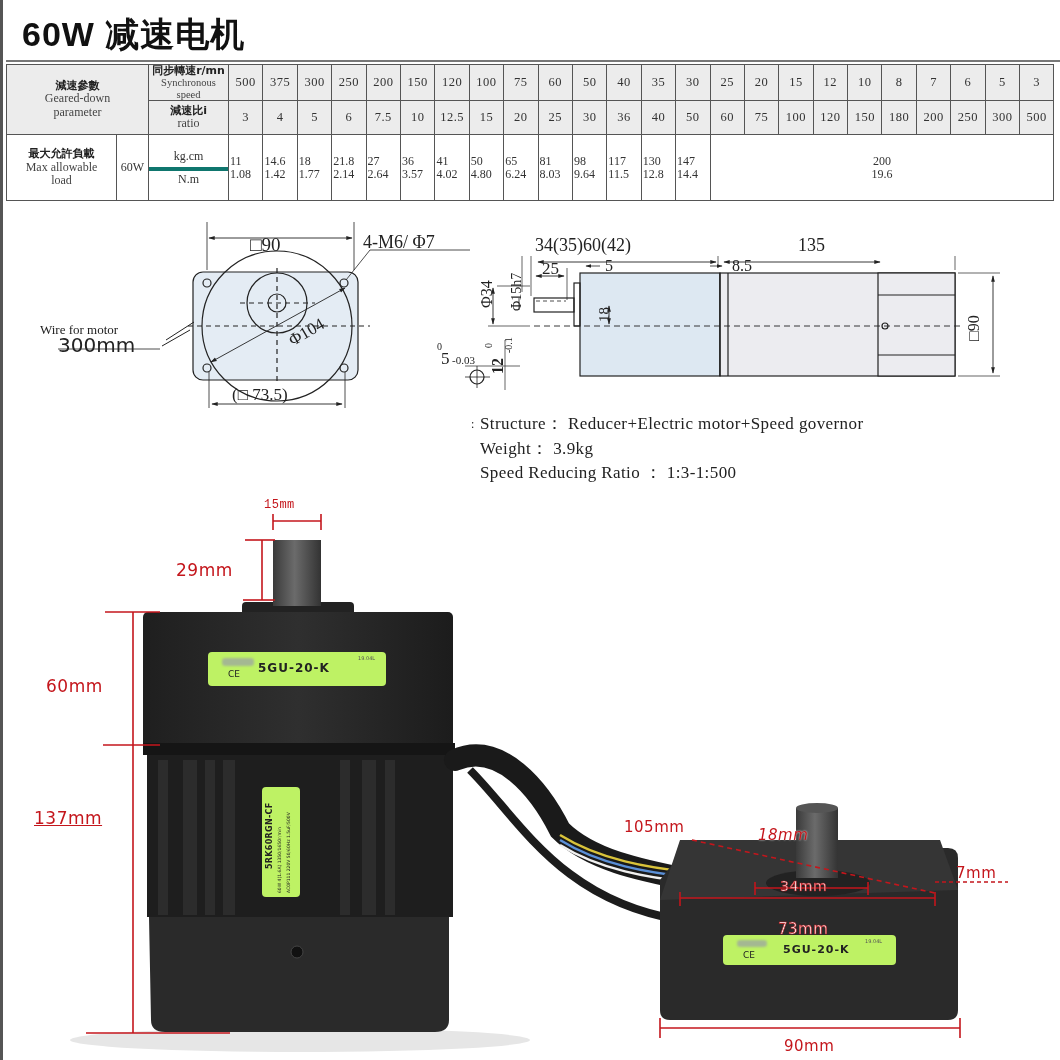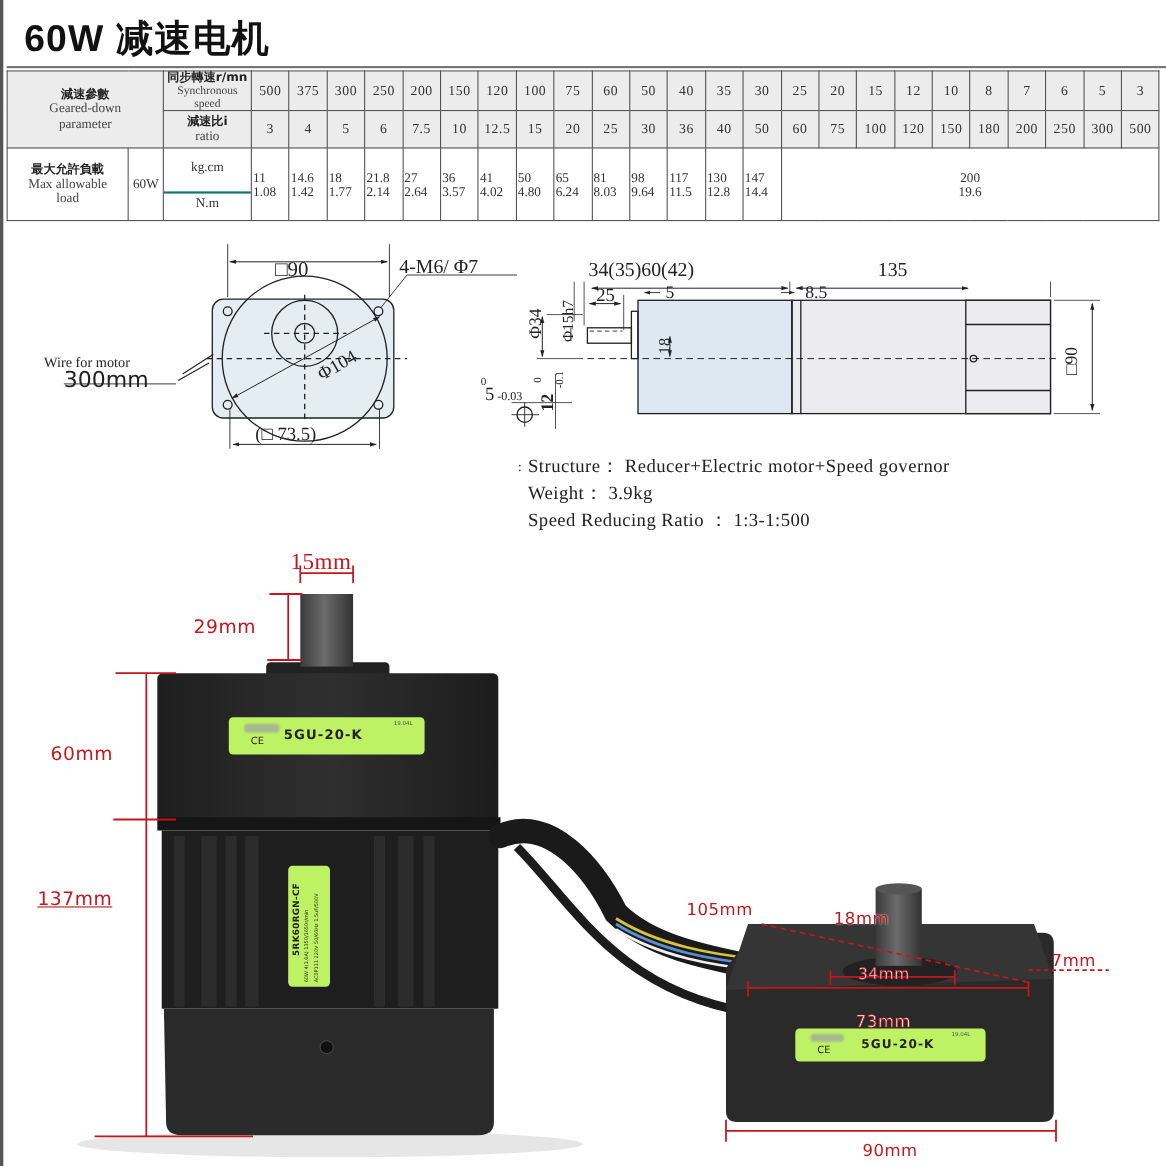--- a/index.html
+++ b/index.html
@@ -12,34 +12,34 @@
   .title-rule { position: absolute; left: 6px; top: 60px; width: 1054px; height: 2px; background: #777; }
 
   
   .spec { position: absolute; left: 6px; top: 64px; width: 1048px; height: 134px; border-collapse: collapse; table-layout: fixed; font-size: 12px; }
   .spec td { border: 1.5px solid #555; text-align: center; vertical-align: middle; padding: 0; line-height: 1.1; color: #333; }
   .spec .gray td, .spec td.gray { background: #ececec; }
   .spec .zh { font-family: "DejaVu Sans", sans-serif; font-weight: bold; font-size: 11px; color: #222; }
   .spec .en { font-size: 12px; color: #444; }
   .spec .val { font-size: 12.5px; letter-spacing: 0.5px; }
   .spec .load { text-align: left; vertical-align: middle; font-size: 12px; padding-left: 1px; line-height: 1.05; }
-  .spec .unit-top { border-bottom: 2px solid #0f766e; display: block; padding-bottom: 16px; }
+  .spec .unit-top { border-bottom: 4px solid #0f766e; display: block; padding-bottom: 4px; }
   .spec .unit-bot { display: block; padding-top: 2px; }
 
   
   .drawing { position: absolute; left: 0; top: 210px; width: 1060px; height: 290px; }
   .dim-text { font-family: "Liberation Serif", serif; fill: #222; }
   .spec-notes { position: absolute; left: 480px; top: 412px; font-size: 17px; line-height: 24.5px; color: #222; letter-spacing: 0.4px; }
   .spec-notes div { white-space: nowrap; }
   .bullet { position: absolute; left: -9px; top: 0; font-size: 12px; }
 
   
   .photo { position: absolute; left: 0; top: 490px; width: 1060px; height: 570px; }
   .red-label { position: absolute; font-family: "DejaVu Sans", sans-serif; color: #c4161c; font-size: 17px; white-space: nowrap; letter-spacing: 0.5px; }
-  .red-label.serif { font-family: Liberation Serif, serif; font-size: 21px; }
+  .red-label.serif { font-family: Liberation Mono, monospace; font-size: 12px; }
   .tag { position: absolute; background: #bef264; border-radius: 4px; font-family: "DejaVu Sans", sans-serif; color: #222; }
   .tag .blur { position: absolute; background: #9aa0a6; border-radius: 3px; filter: blur(1.2px); opacity: 0.7; }
   .tag .model { position: absolute; font-weight: bold; letter-spacing: 1px; }
   .tag .ce { position: absolute; font-size: 9px; }
   .tag .small { position: absolute; font-size: 5px; color: #555; }
 </style>
 </head>
 <body>
 
 <div class="edge-left"></div>
@@ -368,21 +368,21 @@
     <line x1="692" y1="840" x2="935" y2="893" stroke-dasharray="5,4"></line>
     <line x1="935" y1="882" x2="1008" y2="882" stroke-dasharray="4,3"></line>
   </g>
 </svg>
 
 <div class="red-label serif" style="left:264px;top:498px;">15mm</div>
 <div class="red-label" style="left:176px;top:560px;">29mm</div>
 <div class="red-label" style="left:46px;top:676px;">60mm</div>
 <div class="red-label" style="left:34px;top:808px;text-decoration:underline;">137mm</div>
 <div class="red-label" style="left:624px;top:818px;font-size:15px;">105mm</div>
-<div class="red-label" style="left:758px;top:826px;font-size:15px;text-shadow:0 0 2px #fff;">18mm</div>
+<div class="red-label" style="left:758px;top:826px;font-size:15px;text-shadow:0 0 2px #fff;font-style:italic;">18mm</div>
 <div class="red-label" style="left:780px;top:878px;font-size:14px;color:#fff;-webkit-text-stroke:0.6px #c4161c;">34mm</div>
 <div class="red-label" style="left:956px;top:864px;font-size:15px;">7mm</div>
 <div class="red-label" style="left:778px;top:920px;font-size:15px;color:#fff;text-align:center;-webkit-text-stroke:0.6px #c4161c;">73mm</div>
 <div class="red-label" style="left:784px;top:1037px;font-size:15px;">90mm</div>
 
 <div class="tag" style="left:208px;top:652px;width:178px;height:34px;">
   <div class="blur" style="left:14px;top:6px;width:32px;height:8px;"></div>
   <div class="ce" style="left:20px;top:17px;">CE</div>
   <div class="model" style="left:50px;top:9px;font-size:12px;">5GU-20-K</div>
   <div class="small" style="left:150px;top:3px;">19.04L</div>

